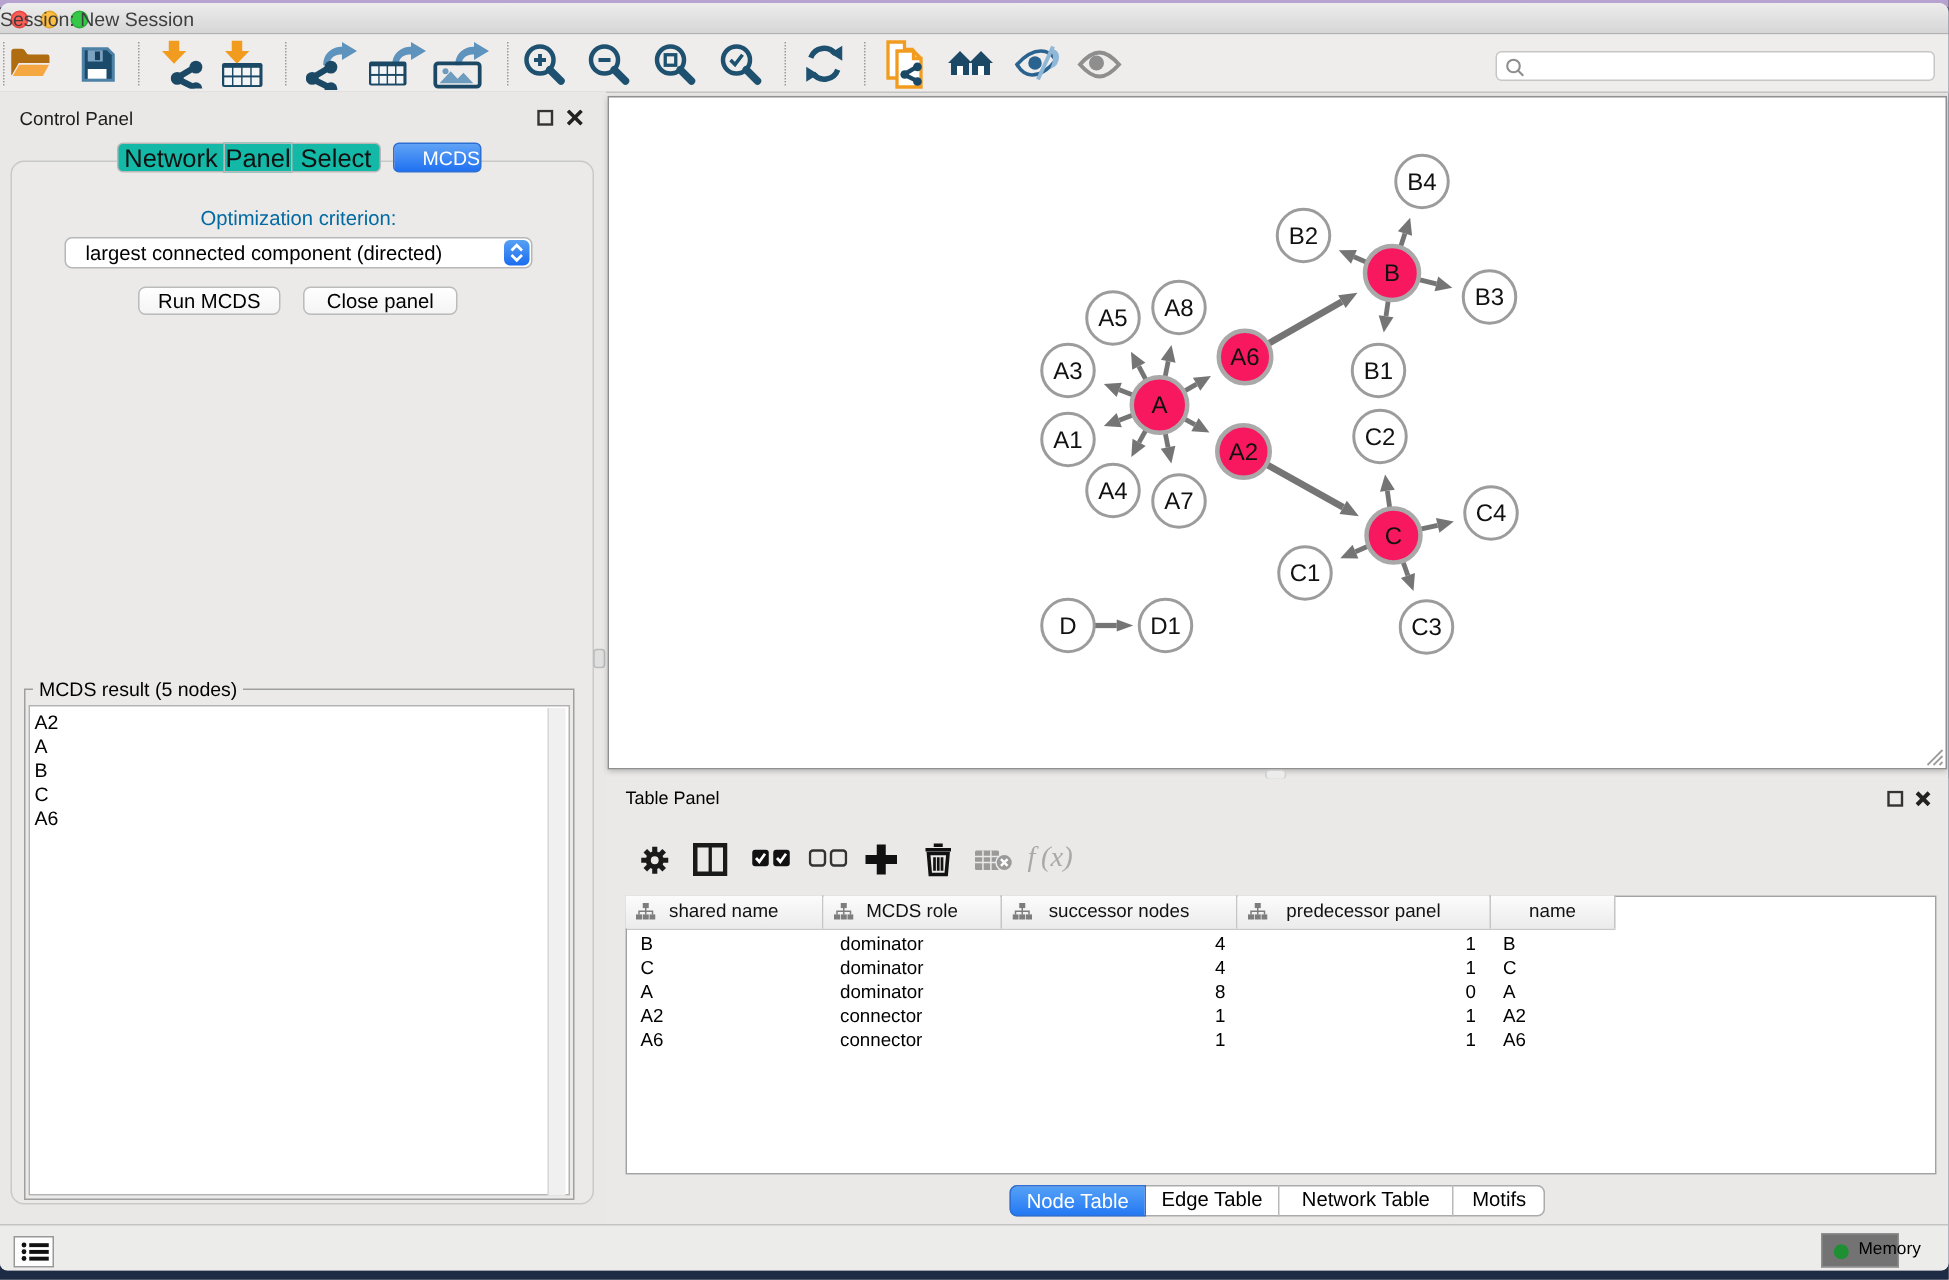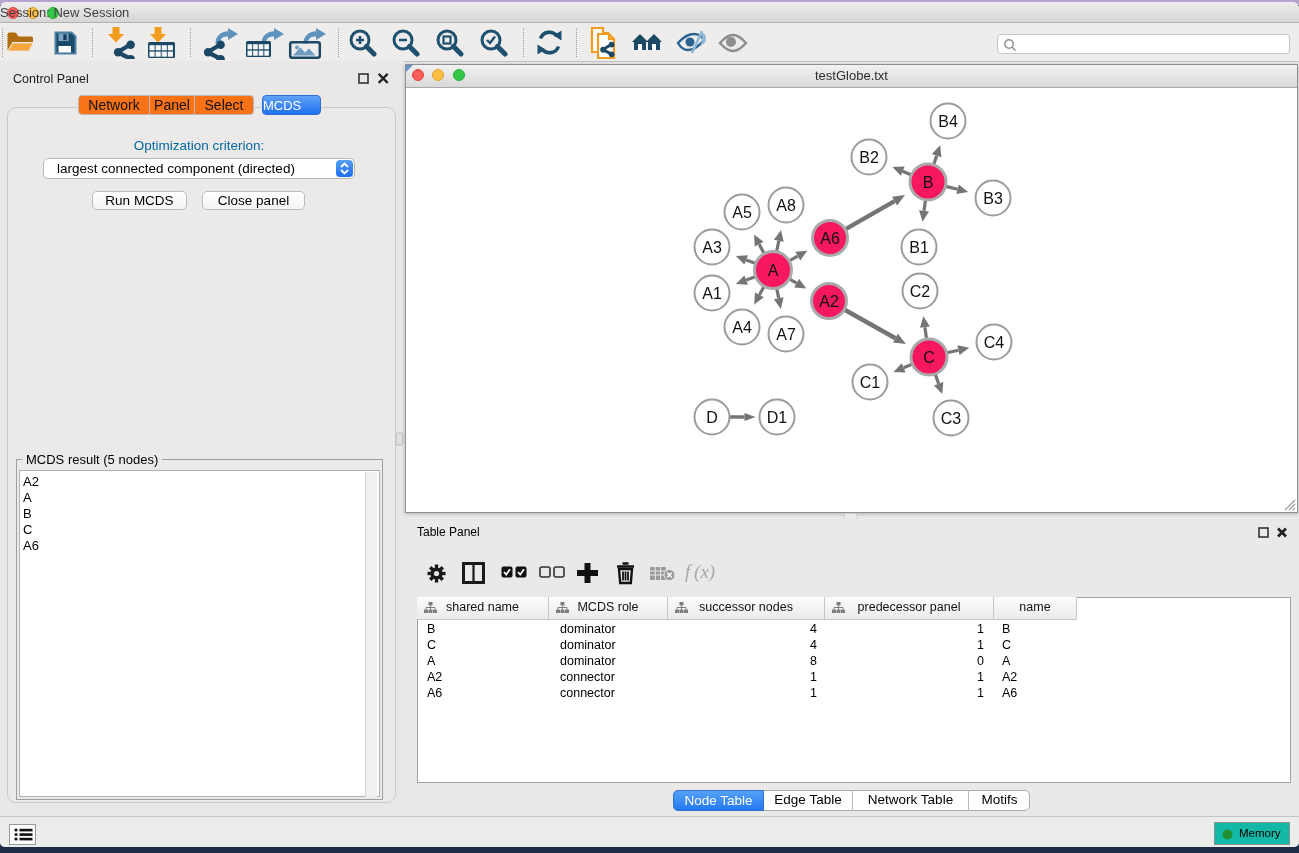--- a/index.html
+++ b/index.html
@@ -6,26 +6,26 @@
 .app{position:absolute;left:0;top:2px;width:1299px;height:845px;background:#eceae8;border-radius:6px 6px 5px 5px;overflow:hidden}
 .titlebar{position:absolute;left:0;top:0;width:1299px;height:21px;background:linear-gradient(#ededed,#d6d6d6);border-bottom:1px solid #b2b2b2;border-radius:6px 6px 0 0}
 .tl{position:absolute;top:4.5px;width:12px;height:12px;border-radius:50%}
 .ttext{position:absolute;top:3px;width:100%;text-align:left;font-size:13px;color:#3e3e3e}
 .toolbar{position:absolute;left:0;top:21px;width:1299px;height:39px;background:#efedec;border-bottom:1px solid #c3c3c3}
 .tsep{position:absolute;top:5px;height:29px;width:0;border-left:1px dotted #9a9a9a}
 .searchbox{position:absolute;left:997px;top:11px;width:293px;height:20px;background:#fff;border:1px solid #c6c6c6;border-radius:4px}
 .cp{position:absolute;left:0;top:59px;width:404px;height:755px;background:#e9e8e7}
 .cptitle{position:absolute;left:13px;top:11px;font-size:12.5px;color:#1c1c1c}
 .panelbody{position:absolute;left:7px;top:46px;width:389px;height:696px;background:#ebeae9;border:1px solid #c9c9c9;border-radius:9px}
-.wtab{background:#f97316;border:1px solid #b9b9b9;position:absolute;top:34px;height:20px;line-height:19px;font-size:14px;text-align:center;color:#111}
-.btab{background:linear-gradient(#5fa3f5,#2071f1);color:#fff;border:1px solid #2e6fd4;border-radius:4px;position:absolute;top:34px;height:20px;line-height:19px;font-size:13px;text-align:left}
+.wtab{background:#14b8a6;border:1px solid #b9b9b9;position:absolute;top:34px;height:20px;line-height:19px;font-size:17px;text-align:center;color:#111}
+.btab{background:linear-gradient(#5fa3f5,#2071f1);color:#fff;border:1px solid #2e6fd4;border-radius:4px;position:absolute;top:34px;height:20px;line-height:19px;font-size:13px;text-align:right}
 .btn{position:absolute;background:linear-gradient(#fff,#f4f4f4);border:1px solid #bcbcbc;border-radius:5px;font-size:13.5px;text-align:center;color:#000;height:19px;line-height:17px}
 .gwin{position:absolute;left:405px;top:62px;width:893px;height:449px;background:#fff;border:1px solid #8f8f8f;box-shadow:0 1px 4px rgba(0,0,0,.25)}
 .gtitle{position:absolute;left:0;top:0;width:100%;height:23px;background:linear-gradient(#f1f1f1,#d9d9d9);border-bottom:1px solid #a9a9a9}
-.memchip{position:absolute;left:1214px;top:5px;width:76px;height:23px;background:#14b8a6;border:1px solid #8f8f8f;font-size:11.5px;color:#000}
+.memchip{position:absolute;left:1214px;top:5px;width:52px;height:23px;background:#737373;border:1px solid #8f8f8f;font-size:11.5px;color:#000}
 .statusbar{position:absolute;left:0;top:814px;width:1299px;height:31px;background:#ececeb;border-top:1px solid #c4c4c4}
 .hdrcell{position:absolute;top:0;height:22px;border-right:1px solid #c6c6c6;background:linear-gradient(#fcfcfc,#ebebeb);font-size:12.5px;color:#111;text-align:center;line-height:21px}
 .trow{position:absolute;font-size:12.5px;color:#000;height:16px;line-height:16px}
 .seg{position:absolute;height:21px;font-size:13.5px;text-align:center;line-height:20px}
 </style></head><body>
 <div style="position:absolute;left:0;top:0;width:1299px;height:5px;background:#b7a3cf"></div>
 <div class="app">
 <div class="titlebar">
 <div class="tl" style="left:7px;background:#fc5d57;border:1px solid #e14840"></div>
 <div class="tl" style="left:27px;background:#fdbe41;border:1px solid #e0a42c"></div>
@@ -214,29 +214,20 @@
  <div style="position:absolute;left:3px;top:3px;font-size:13px;line-height:15.9px;color:#000">A2<br>A<br>B<br>C<br>A6</div>
 </div>
 </div>
 <svg class="abs" style="left:395px;top:428px" width="10" height="18">
       <rect x="1" y="3" width="7" height="12" rx="2" fill="#e0e0e0" stroke="#bbb"></rect>
     </svg>
 <svg class="abs" style="left:1290px;top:280px" width="9" height="16">
       <rect x="0.5" y="2" width="7" height="12" rx="2" fill="#e8e8e8" stroke="#c0c0c0"></rect>
     </svg>
 <div class="gwin">
-<div class="gtitle">
-<div class="tl" style="left:6px;top:3.5px;background:#fc5d57;border:1px solid #e14840"></div>
-<div class="tl" style="left:26px;top:3.5px;background:#fdbe41;border:1px solid #e0a42c"></div>
-<div class="tl" style="left:47px;top:3.5px;background:#34c849;border:1px solid #2aad38"></div>
-<div style="position:absolute;top:3px;width:100%;text-align:center;font-size:13px;color:#2e2e2e">testGlobe.txt</div>
-<svg style="position:absolute;left:0;top:0;z-index:5" width="7" height="7">
-          <path d="M0 0 L7 0 L0 7 Z" fill="#6a91cc"></path>
-        </svg>
-</div>
 <svg width="891" height="424" style="position:absolute;left:0;top:23px">
 <line x1="349.2" y1="188.7" x2="340.2" y2="192.1" stroke="#757575" stroke-width="3.2"></line>
 <polygon points="329.9,196.0 338.4,187.4 341.9,196.8" fill="#757575"></polygon>
 <line x1="349.2" y1="175.3" x2="340.2" y2="171.9" stroke="#757575" stroke-width="3.2"></line>
 <polygon points="329.9,168.0 341.9,167.2 338.4,176.6" fill="#757575"></polygon>
 <line x1="357.9" y1="198.7" x2="353.4" y2="206.9" stroke="#757575" stroke-width="3.2"></line>
 <polygon points="348.2,216.6 349.0,204.5 357.8,209.3" fill="#757575"></polygon>
 <line x1="358.0" y1="165.2" x2="353.2" y2="156.2" stroke="#757575" stroke-width="3.2"></line>
 <polygon points="348.0,146.5 357.6,153.8 348.8,158.5" fill="#757575"></polygon>
 <line x1="370.8" y1="200.6" x2="372.7" y2="210.2" stroke="#757575" stroke-width="3.2"></line>

